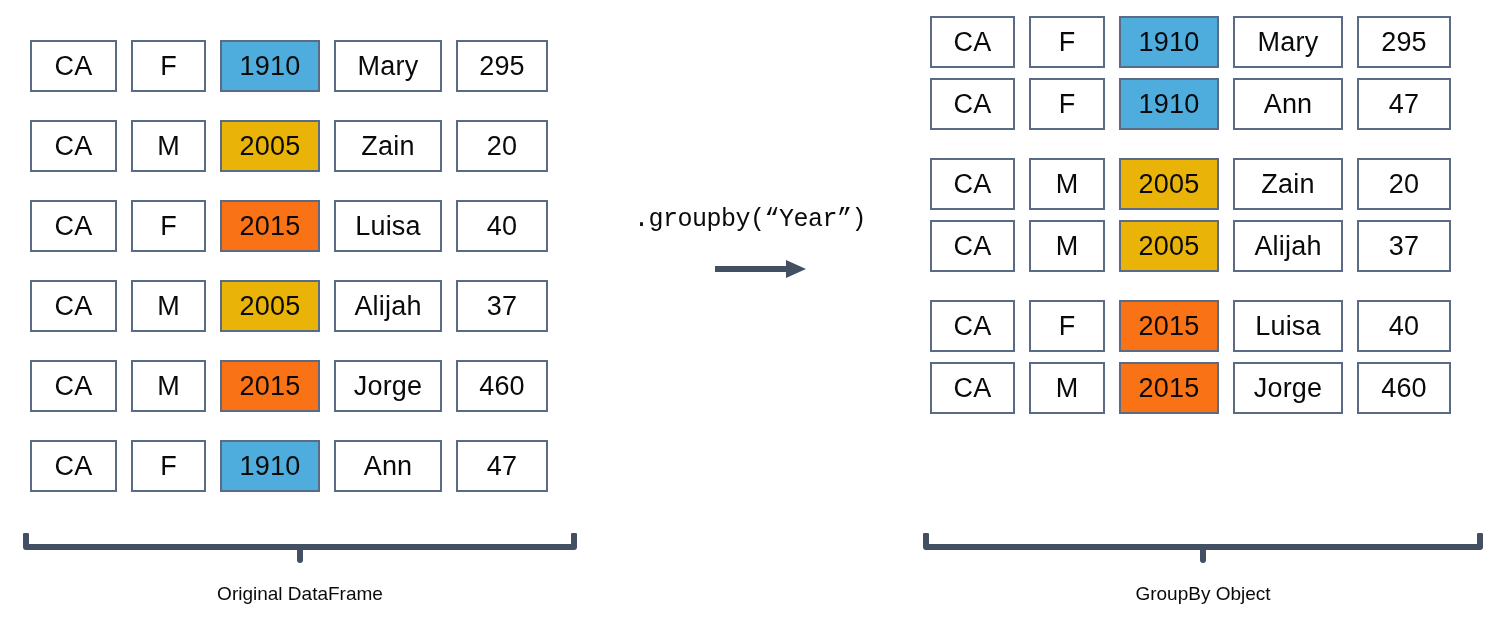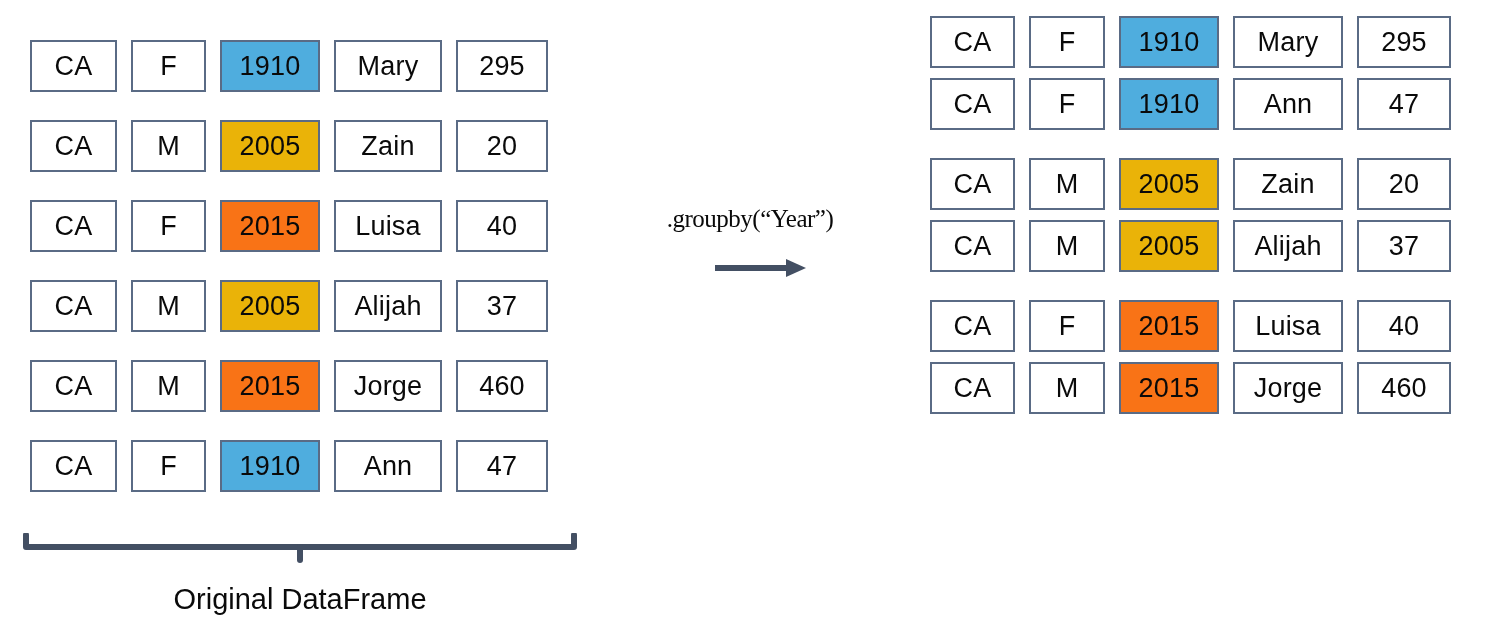--- a/index.html
+++ b/index.html
@@ -88,40 +88,40 @@
 
   
   #transform {
     position: absolute;
     left: 600px;
     top: 205px;
     width: 300px;
     text-align: center;
   }
   #transform-label {
-    font-family: Liberation Serif, serif;
+    font-family: Liberation Mono, monospace;
     font-size: 25px;
     color: #0a0a0a;
     letter-spacing: -0.5px;
     white-space: nowrap;
   }
   #transform-arrow {
     margin-top: 22px;
     display: block;
   }
 
   
   .brace-block { position: absolute; }
   #brace-left  { left: 22px;  top: 533px; width: 556px; }
   #brace-right { left: 922px; top: 533px; width: 562px; }
 
   .caption {
     margin-top: 16px;
     text-align: center;
-    font-size: 29px;
+    font-size: 19px;
     color: #0a0a0a;
     white-space: nowrap;
   }
 </style>
 </head>
 <body>
 
 <div class="stage">
 
   <div class="panel" id="panel-left">
@@ -235,14 +235,21 @@
   </div>
 
   <div class="brace-block" id="brace-left">
     <svg width="556" height="30" viewBox="0 0 556 30" preserveAspectRatio="none">
       <path d="M4,2 L4,14 L278,14 L552,14 L552,2" fill="none" stroke="#434f63" stroke-width="6" stroke-linecap="round" stroke-linejoin="round"></path>
       <line x1="278" y1="14" x2="278" y2="27" stroke="#434f63" stroke-width="6" stroke-linecap="round"></line>
     </svg>
     <div class="caption">Original DataFrame</div>
   </div>
 
+  <div class="brace-block" id="brace-right">
+    <svg width="562" height="30" viewBox="0 0 562 30" preserveAspectRatio="none">
+      <path d="M4,2 L4,14 L281,14 L558,14 L558,2" fill="none" stroke="#434f63" stroke-width="6" stroke-linecap="round" stroke-linejoin="round"></path>
+      <line x1="281" y1="14" x2="281" y2="27" stroke="#434f63" stroke-width="6" stroke-linecap="round"></line>
+    </svg>
+    <div class="caption">GroupBy Object</div>
+  </div>
 
 </div>
 
 </body></html>

